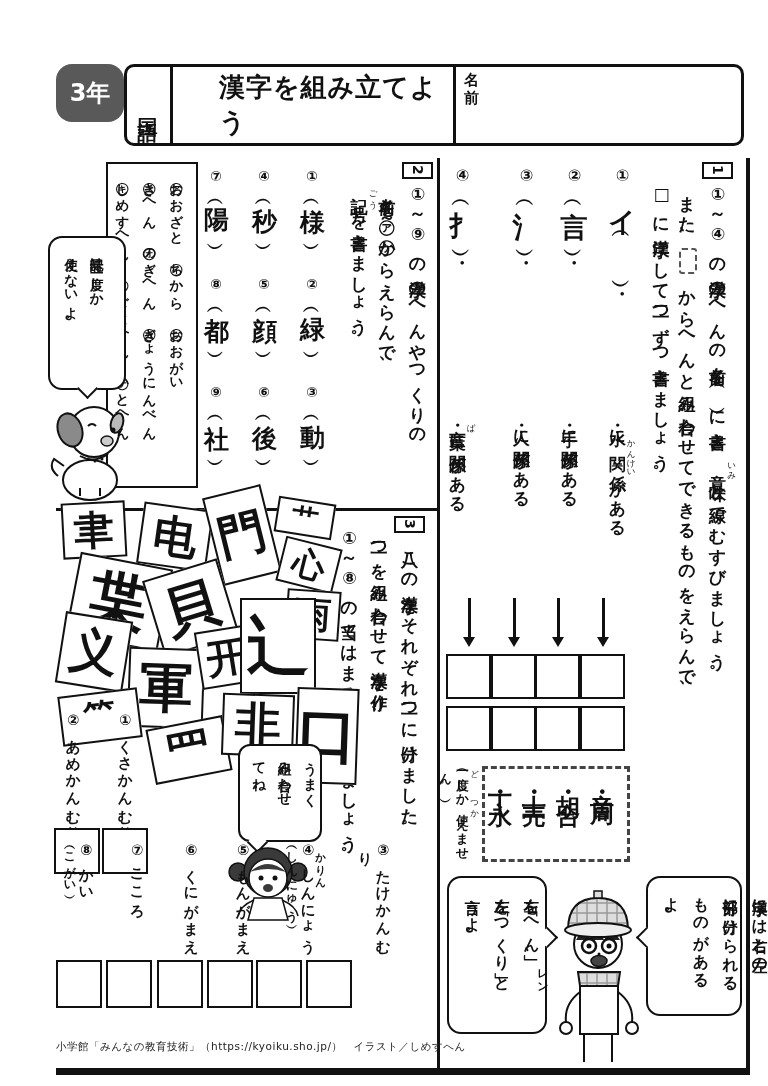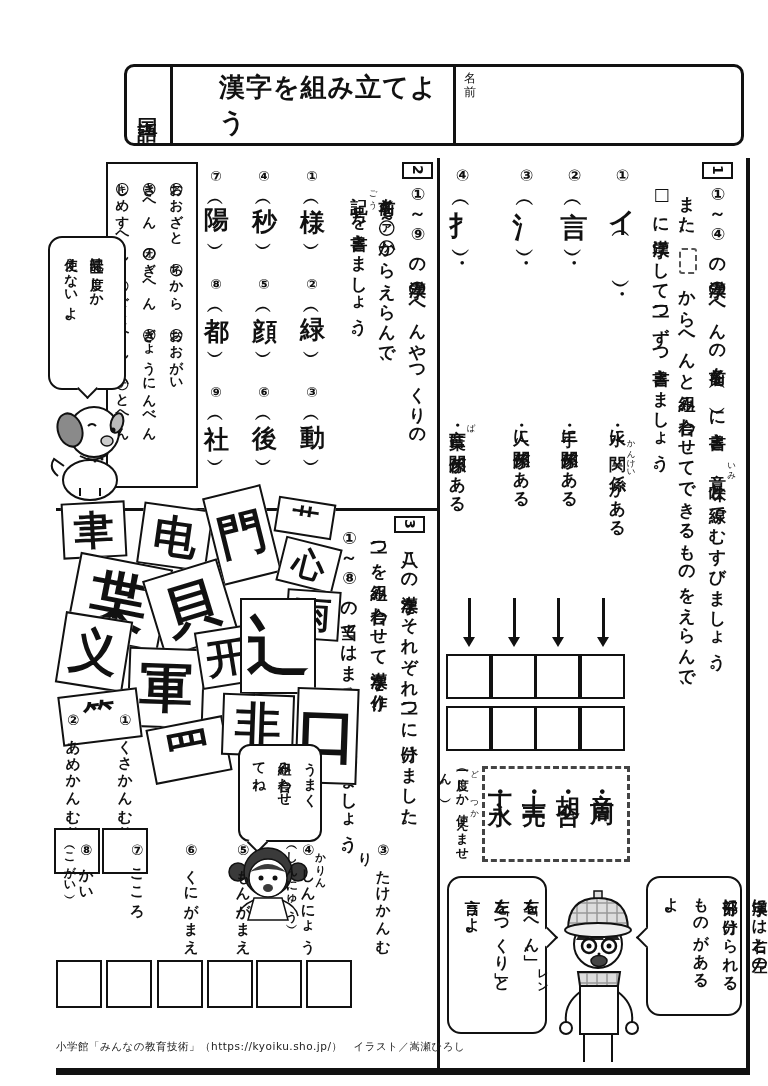--- a/index.html
+++ b/index.html
@@ -32,27 +32,30 @@
   ruby rt { font-size:8.5px; font-weight:400; letter-spacing:0; }
   .rule { background:#111; }
   .charname { font-size:11px; font-weight:700; }
   #footer { font-size:10.5px; color:#222; letter-spacing:0.5px; }
 </style>
 </head>
 <body>
 
 <div id="page">
 
+  <div class="abs" style="left:56px; top:64px; width:68px; height:58px; background:#595959; border-radius:16px; display:flex; align-items:center; justify-content:center;">
+    <span style="color:#fff; font-size:24px; font-weight:700;">3年</span>
+  </div>
 
   <div class="abs" style="left:124px; top:64px; width:620px; height:82px; border:3px solid #111; border-radius:10px; display:flex; overflow:hidden;">
     <div class="v" style="width:46px; border-right:3px solid #111; display:flex; align-items:center; justify-content:center; font-size:20px; font-weight:700; letter-spacing:3px;">国語</div>
     <div style="flex:1; display:flex; align-items:center; padding-left:14px; font-size:26px; font-weight:700; letter-spacing:1px;margin-left:32px;">漢字を組み立てよう</div>
     <div style="width:288px; border-left:3px solid #111; display:flex; flex-direction:column;">
       <div style="flex:1; padding:4px 8px;">
-        <span style="display:inline-block; width:1em; font-size:12px; line-height:1.2; font-weight:400;">名前</span>
+        <span style="display:inline-block; width:1em; font-size:15px; line-height:1.2; font-weight:700;">名前</span>
       </div>
     </div>
   </div>
 
   <div class="abs rule" style="left:437px; top:158px; width:3px; height:917px;"></div>
   <div class="abs rule" style="left:746px; top:158px; width:4px; height:917px;"></div>
   <div class="abs rule" style="left:56px; top:508px; width:384px; height:3px;"></div>
   <div class="abs rule" style="left:56px; top:1068px; width:694px; height:7px;"></div>
 
   <div class="abs v inst" style="left:702px; top:162px; height:900px;">
@@ -281,15 +284,15 @@
     <path d="M26,84 L68,84 L66,98 L28,98 Z" fill="url(#chk)" stroke="#111" stroke-width="2"></path>
     <path d="M43,98 L51,98 L49,116 L45,116 Z" fill="#555" stroke="#111" stroke-width="1.5"></path>
     <rect x="28" y="98" width="38" height="48" fill="#fff" stroke="#111" stroke-width="2"></rect>
     <path d="M28,104 Q12,116 14,134 M66,104 Q82,116 80,134" fill="none" stroke="#111" stroke-width="2"></path>
     <circle cx="14" cy="140" r="6" fill="#fff" stroke="#111" stroke-width="2"></circle>
     <circle cx="80" cy="140" r="6" fill="#fff" stroke="#111" stroke-width="2"></circle>
     <path d="M32,146 v28 M60,146 v28" stroke="#111" stroke-width="2"></path>
   </svg>
   <div class="abs v charname" style="left:534px; top:962px;">レン</div>
 
-  <div class="abs" id="footer" style="left:56px; top:1040px;">小学館「みんなの教育技術」（https://kyoiku.sho.jp/）　イラスト／嵩瀬ひろし</div>
+  <div class="abs" id="footer" style="left:56px; top:1040px;">小学館「みんなの教育技術」（https://kyoiku.sho.jp/）　イラスト／しめすへん</div>
 
 </div>
 
 </body></html>

